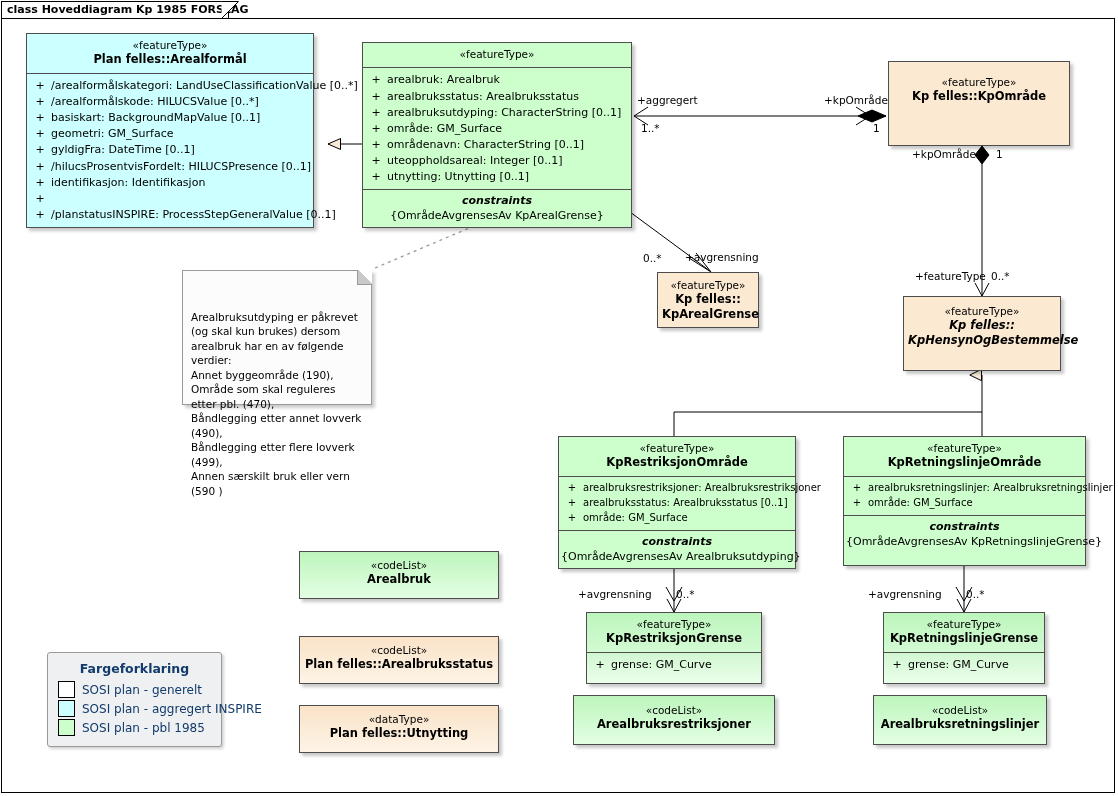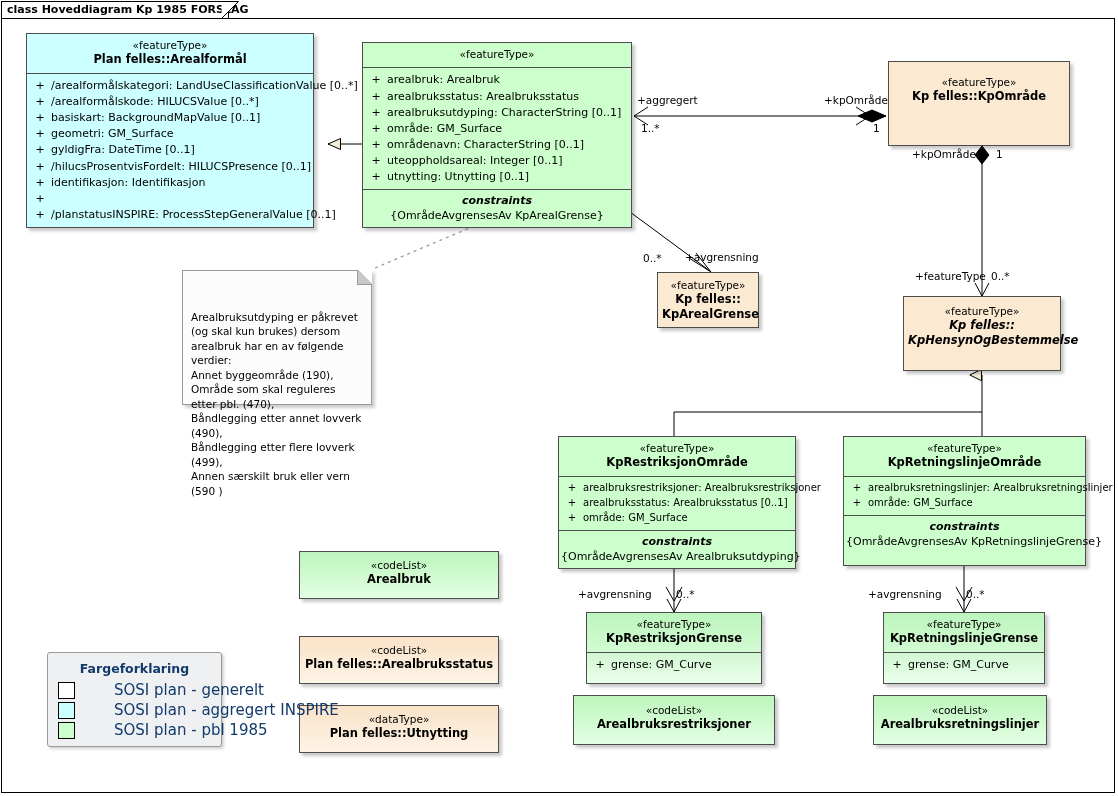--- a/index.html
+++ b/index.html
@@ -77,21 +77,21 @@
     position:absolute;box-sizing:border-box;
     border:1px solid #9a9a9a;background:#eef0f2;border-radius:3px;
     box-shadow:2px 2px 3px rgba(0,0,0,0.18);
     padding:8px 10px 8px 10px;
   }
   .legend .ltitle{
     text-align:center;font-size:12.5px;font-weight:bold;color:#123a6b;margin-bottom:5px;
   }
   .legend .lrow{display:flex;align-items:center;margin:2px 0;}
   .legend .swatch{width:15px;height:15px;border:1px solid #000;margin-right:7px;flex:0 0 15px;}
-  .legend .ltext{font-size:15px;color:#123a6b;white-space:nowrap;margin-left:32px;}
+  .legend .ltext{font-size:12px;color:#123a6b;white-space:nowrap;}
 
   
   .elbl{
     position:absolute;font-size:10.5px;color:#000;white-space:nowrap;
   }
 </style>
 </head>
 <body>
 
 <div id="canvas">

